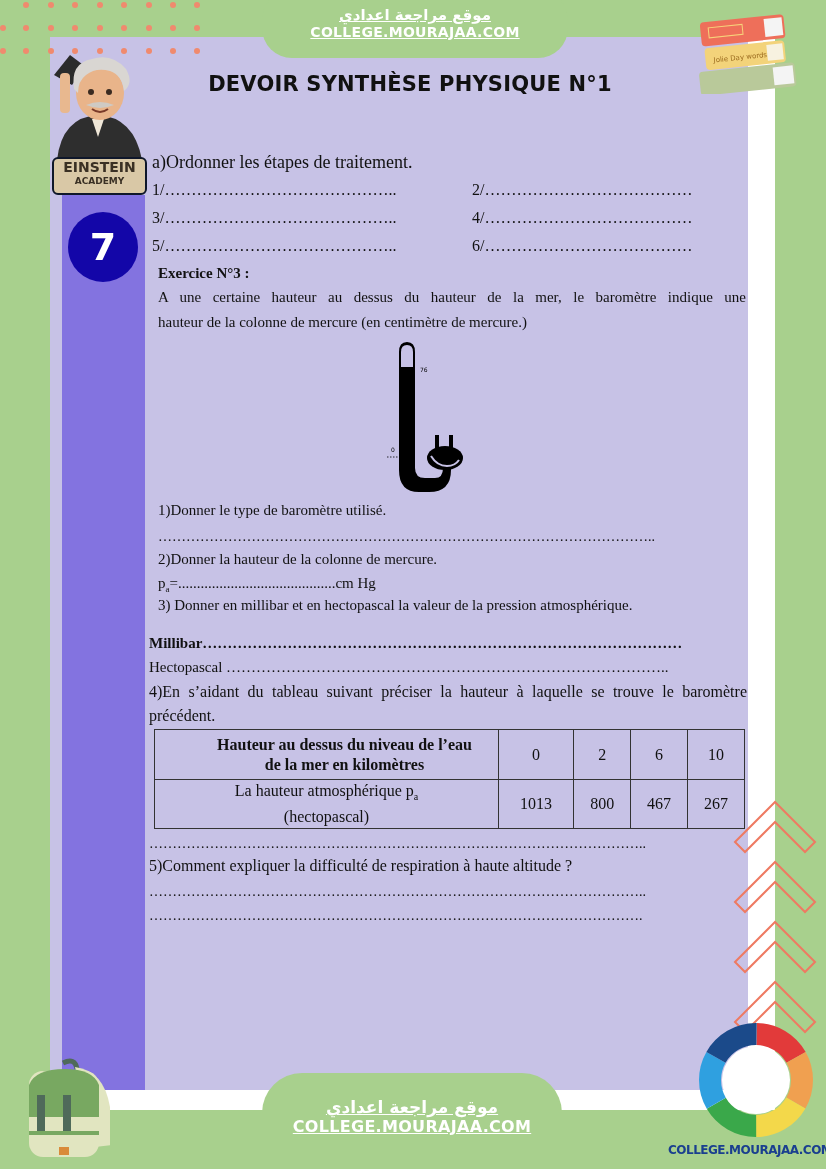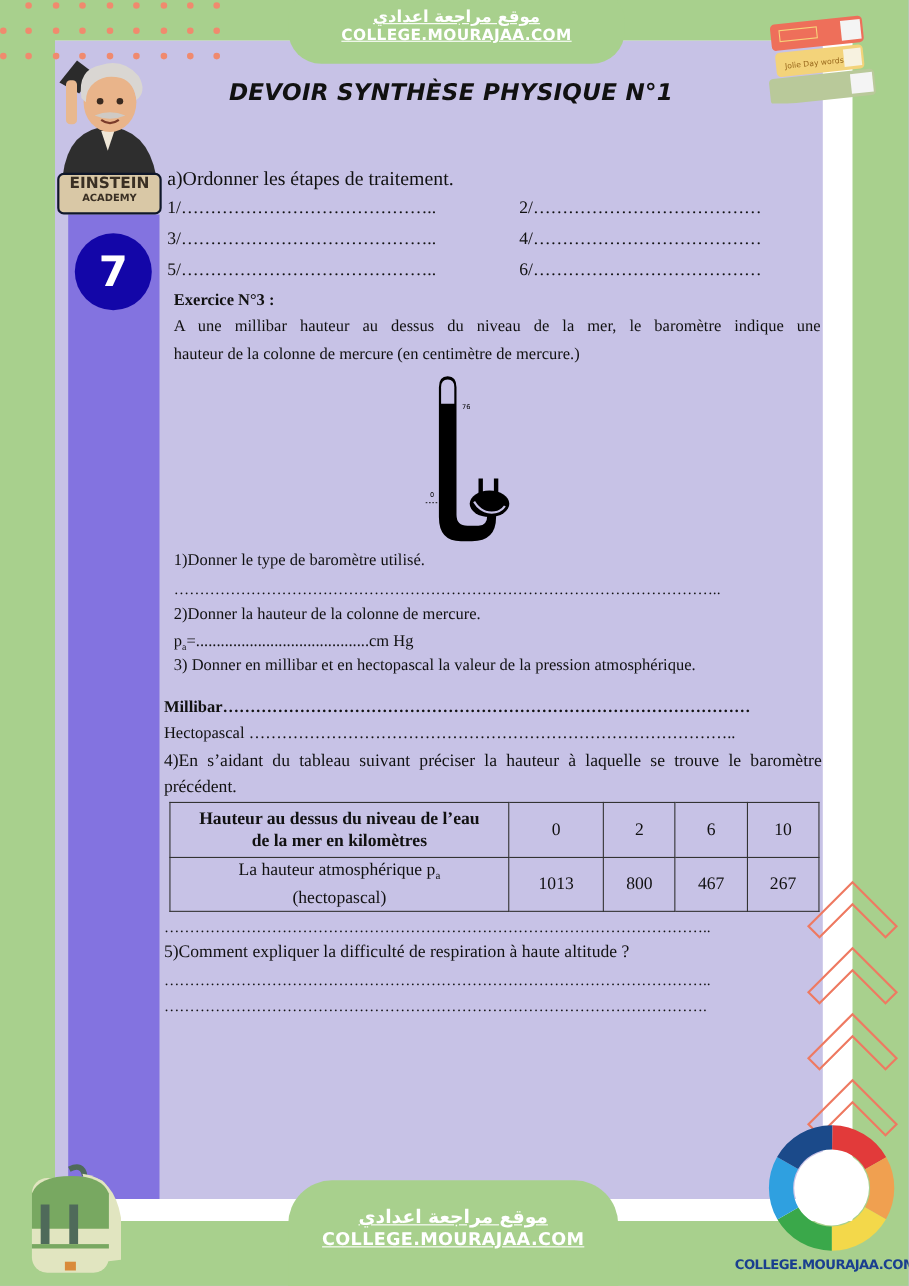--- a/index.html
+++ b/index.html
@@ -10,21 +10,21 @@
   .side-col{left:62px;top:195px;width:83px;height:895px;background:#8373e0;}
   .dots{left:0;top:0;width:200px;height:60px;}
   .dots span{position:absolute;width:6px;height:6px;border-radius:50%;background:#f08a6e;}
   .pill{background:#a8d08d;border-radius:30px;color:#fff;text-align:center;font-family:"DejaVu Sans",sans-serif;font-weight:bold;}
   .pill .ar{font-size:15px;text-decoration:underline;direction:rtl;}
   .pill .en{font-size:14px;text-decoration:underline;letter-spacing:0.3px;}
   .top-pill{left:262px;top:-10px;width:306px;height:68px;padding-top:16px;box-sizing:border-box;}
   .bottom-pill{left:262px;top:1073px;width:300px;height:96px;padding-top:24px;box-sizing:border-box;border-radius:40px 40px 0 0;}
   .bottom-pill .ar{font-size:17px;}
   .bottom-pill .en{font-size:16px;}
-  .title{left:150px;top:72px;width:520px;text-align:center;font-family:"DejaVu Sans",sans-serif;font-weight:bold;font-style:italic;font-size:21px;color:#111;letter-spacing:0.2px;}
+  .title{left:150px;top:72px;width:520px;text-align:center;font-family:"DejaVu Sans",sans-serif;font-weight:bold;font-size:21px;color:#111;letter-spacing:0.2px;}
   .logo-circle{left:68px;top:212px;width:70px;height:70px;border-radius:50%;background:#1306a8;color:#fff;font-family:"DejaVu Sans",sans-serif;font-weight:bold;font-size:38px;display:flex;align-items:center;justify-content:center;}
   .academy-badge{left:52px;top:157px;width:95px;height:38px;background:#d9c8a6;border:2px solid #0f172a;border-radius:6px;text-align:center;font-family:"DejaVu Sans",sans-serif;font-weight:bold;color:#3a3024;box-sizing:border-box;}
   .academy-badge .b1{font-size:14px;line-height:17px;}
   .academy-badge .b2{font-size:9px;line-height:11px;}
   .einstein{left:52px;top:45px;width:92px;height:115px;}
   .txt{font-size:16px;line-height:20px;white-space:nowrap;}
   .bold{font-weight:bold;}
   .just{text-align:justify;text-align-last:justify;}
   table.data{border-collapse:collapse;font-size:16px;}
   table.data td{border:1.5px solid #333;text-align:center;padding:0;}
@@ -108,21 +108,21 @@
 <div class="abs txt" style="left:152px;top:152px;font-size:18px;">a)Ordonner les étapes de traitement.</div>
 
 <div class="abs txt" style="left:152px;top:180px;">1/……………………………………..</div>
 <div class="abs txt" style="left:472px;top:180px;">2/…………………………………</div>
 <div class="abs txt" style="left:152px;top:208px;">3/……………………………………..</div>
 <div class="abs txt" style="left:472px;top:208px;">4/…………………………………</div>
 <div class="abs txt" style="left:152px;top:236px;">5/……………………………………..</div>
 <div class="abs txt" style="left:472px;top:236px;">6/…………………………………</div>
 
 <div class="abs txt bold" style="left:158px;top:263px;font-size:15px;">Exercice N°3 :</div>
-<div class="abs txt just" style="left:158px;top:287px;width:588px;font-size:15px;">A une millibar hauteur au dessus du niveau de la mer, le baromètre indique une</div>
+<div class="abs txt just" style="left:158px;top:287px;width:588px;font-size:15px;">A une certaine hauteur au dessus du hauteur de la mer, le baromètre indique une</div>
 <div class="abs txt" style="left:158px;top:312px;font-size:15px;">hauteur de la colonne de mercure (en centimètre de mercure.)</div>
 
 <svg class="abs" style="left:385px;top:340px" width="85" height="155">
   <path d="M14 12 Q14 2 22 2 Q30 2 30 12 L30 128 Q30 138 40 138 L50 138 Q58 138 58 128 L58 112 L66 112 L66 130 Q66 152 44 152 L34 152 Q14 152 14 130 Z" fill="#000"></path>
   <path d="M16 12 Q16 5 22 5 Q28 5 28 12 L28 27 L16 27 Z" fill="#c7c2e6"></path>
   <ellipse cx="60" cy="118" rx="18" ry="12" fill="#000"></ellipse>
   <path d="M46 116 Q52 126 62 126 Q70 126 74 120" stroke="#c7c2e6" stroke-width="2" fill="none"></path>
   <rect x="50" y="95" width="4" height="16" fill="#000"></rect>
   <rect x="64" y="95" width="4" height="16" fill="#000"></rect>
   <text x="35" y="32" font-size="6" font-family="DejaVu Sans, sans-serif">76</text>
@@ -137,21 +137,21 @@
 <div class="abs txt" style="left:158px;top:595px;font-size:15px;">3) Donner en millibar et en hectopascal la valeur de la pression atmosphérique.</div>
 
 <div class="abs txt" style="left:149px;top:633px;font-size:15px;font-weight:bold;">Millibar……………………………………………………………………………………</div>
 <div class="abs txt" style="left:149px;top:657px;font-size:15px;">Hectopascal ……………………………………………………………………………..</div>
 <div class="abs txt just" style="left:149px;top:682px;width:598px;font-size:16px;">4)En s’aidant du tableau suivant préciser la hauteur  à laquelle  se trouve le baromètre</div>
 <div class="abs txt" style="left:149px;top:706px;font-size:16px;">précédent.</div>
 
 <table class="abs data" style="left:154px;top:729px;width:591px;height:99px;">
   <tbody>
       <tr style="height:50px">
-    <td style="width:307px;font-weight:bold;line-height:20px;">
+    <td style="width:307px;font-weight:bold;line-height:20px;padding-left:36px;">
       <div>Hauteur au dessus du  niveau de l’eau</div>
       <div>de la  mer en kilomètres</div>
     </td>
     <td>0</td>
     <td>2</td>
     <td>6</td>
     <td>10</td>
   </tr>
   <tr style="height:49px">
     <td style="line-height:20px;">

